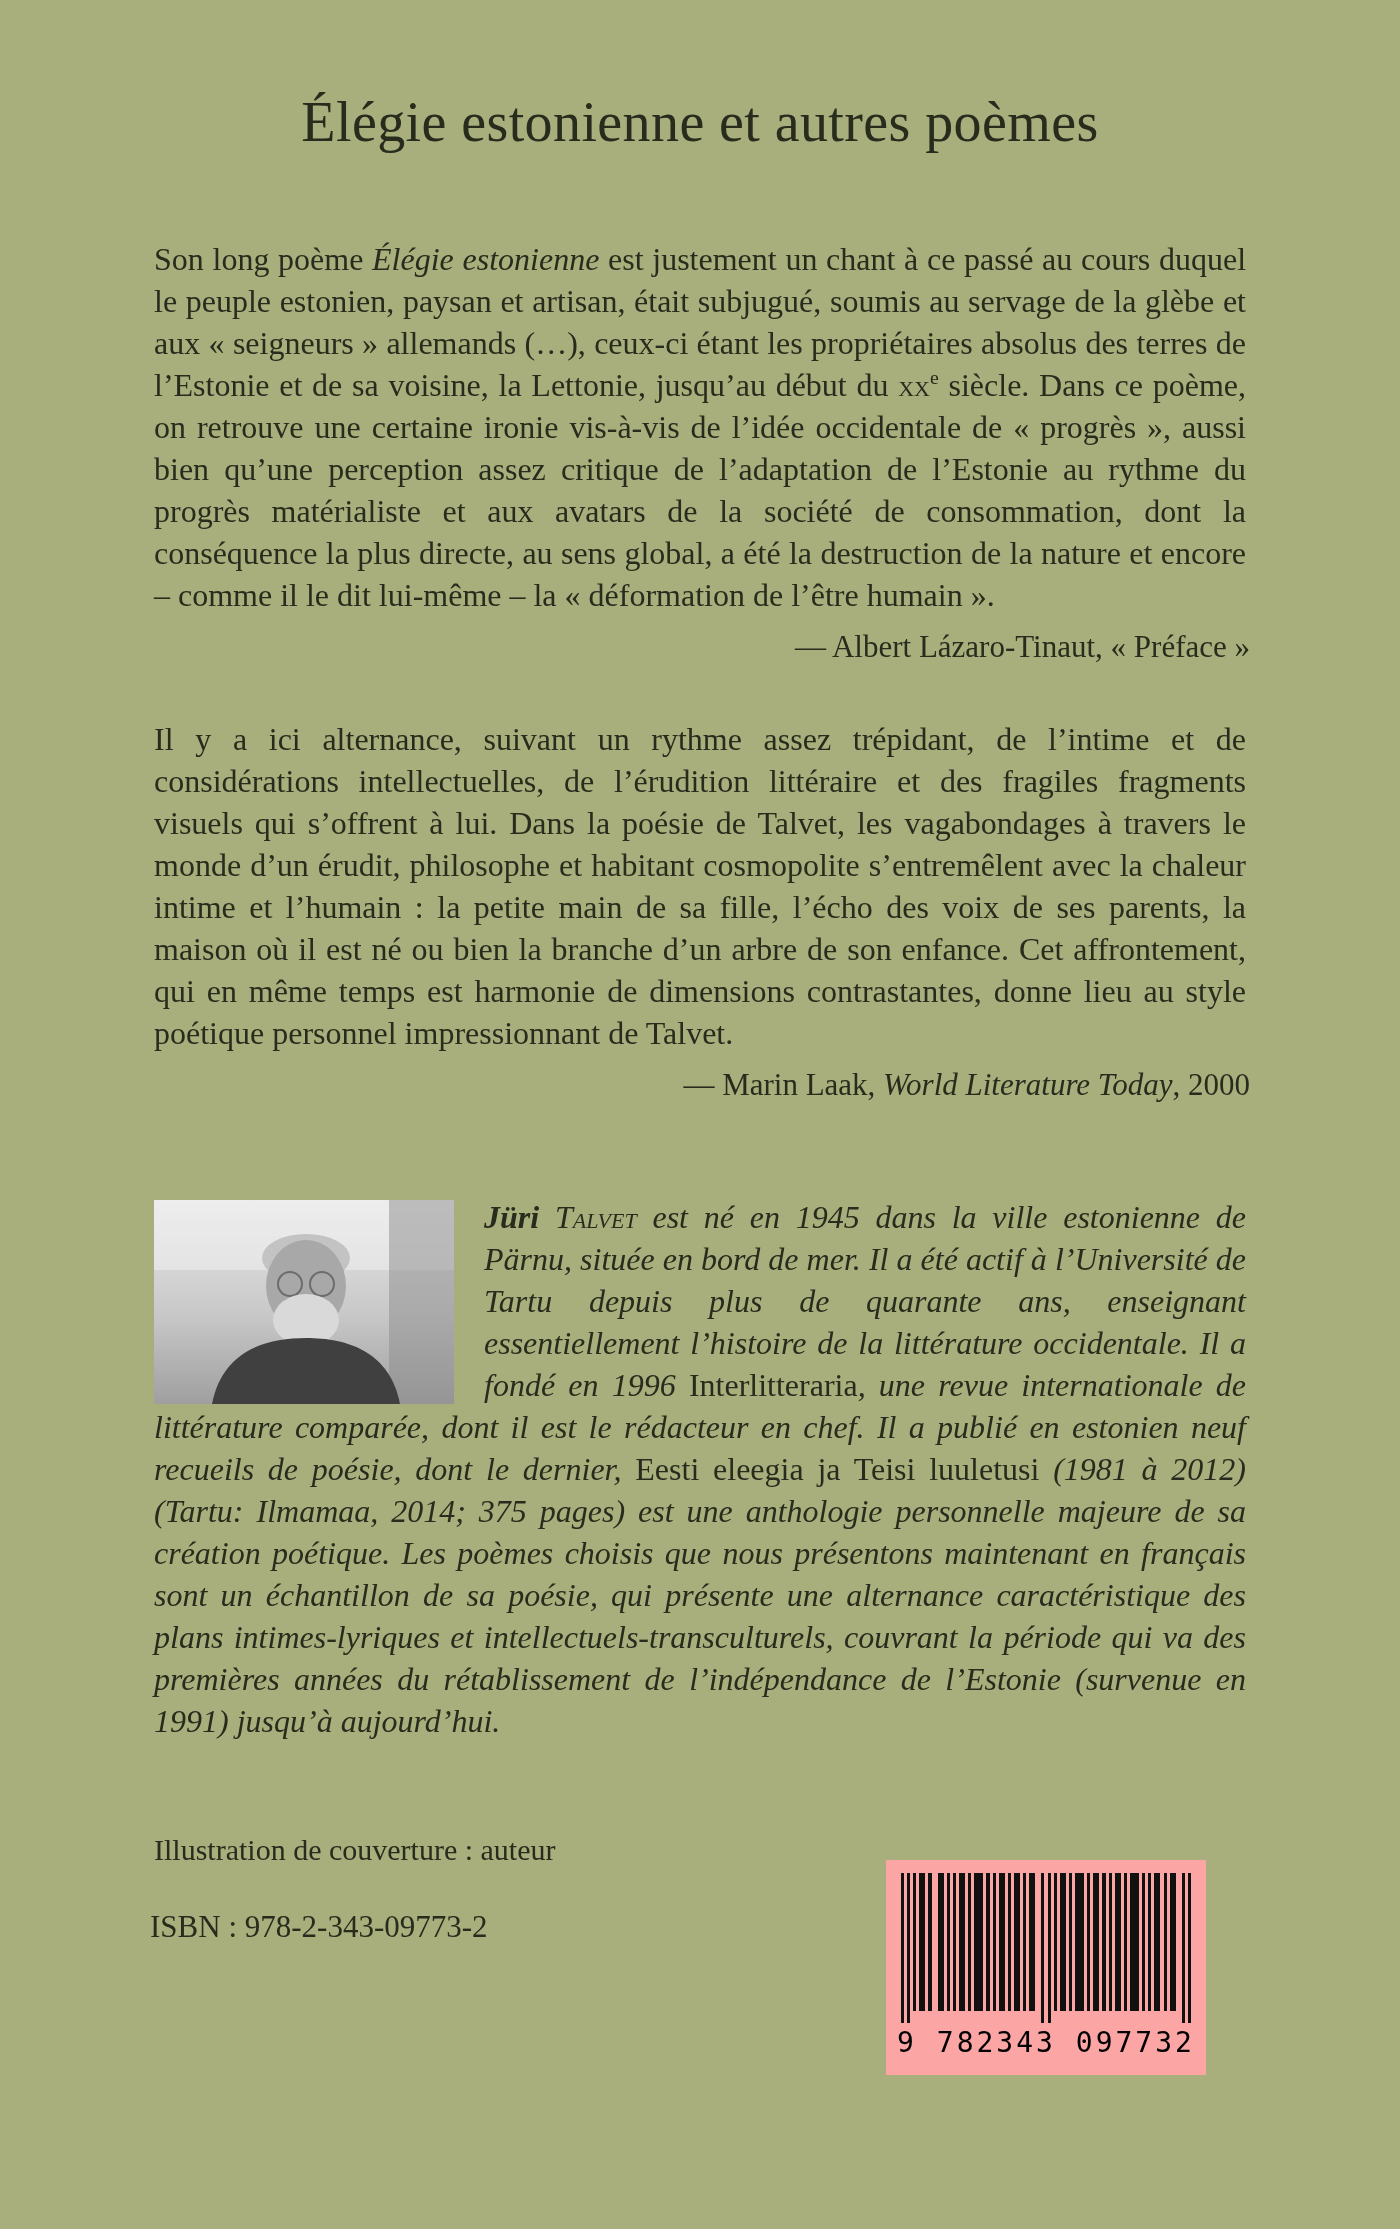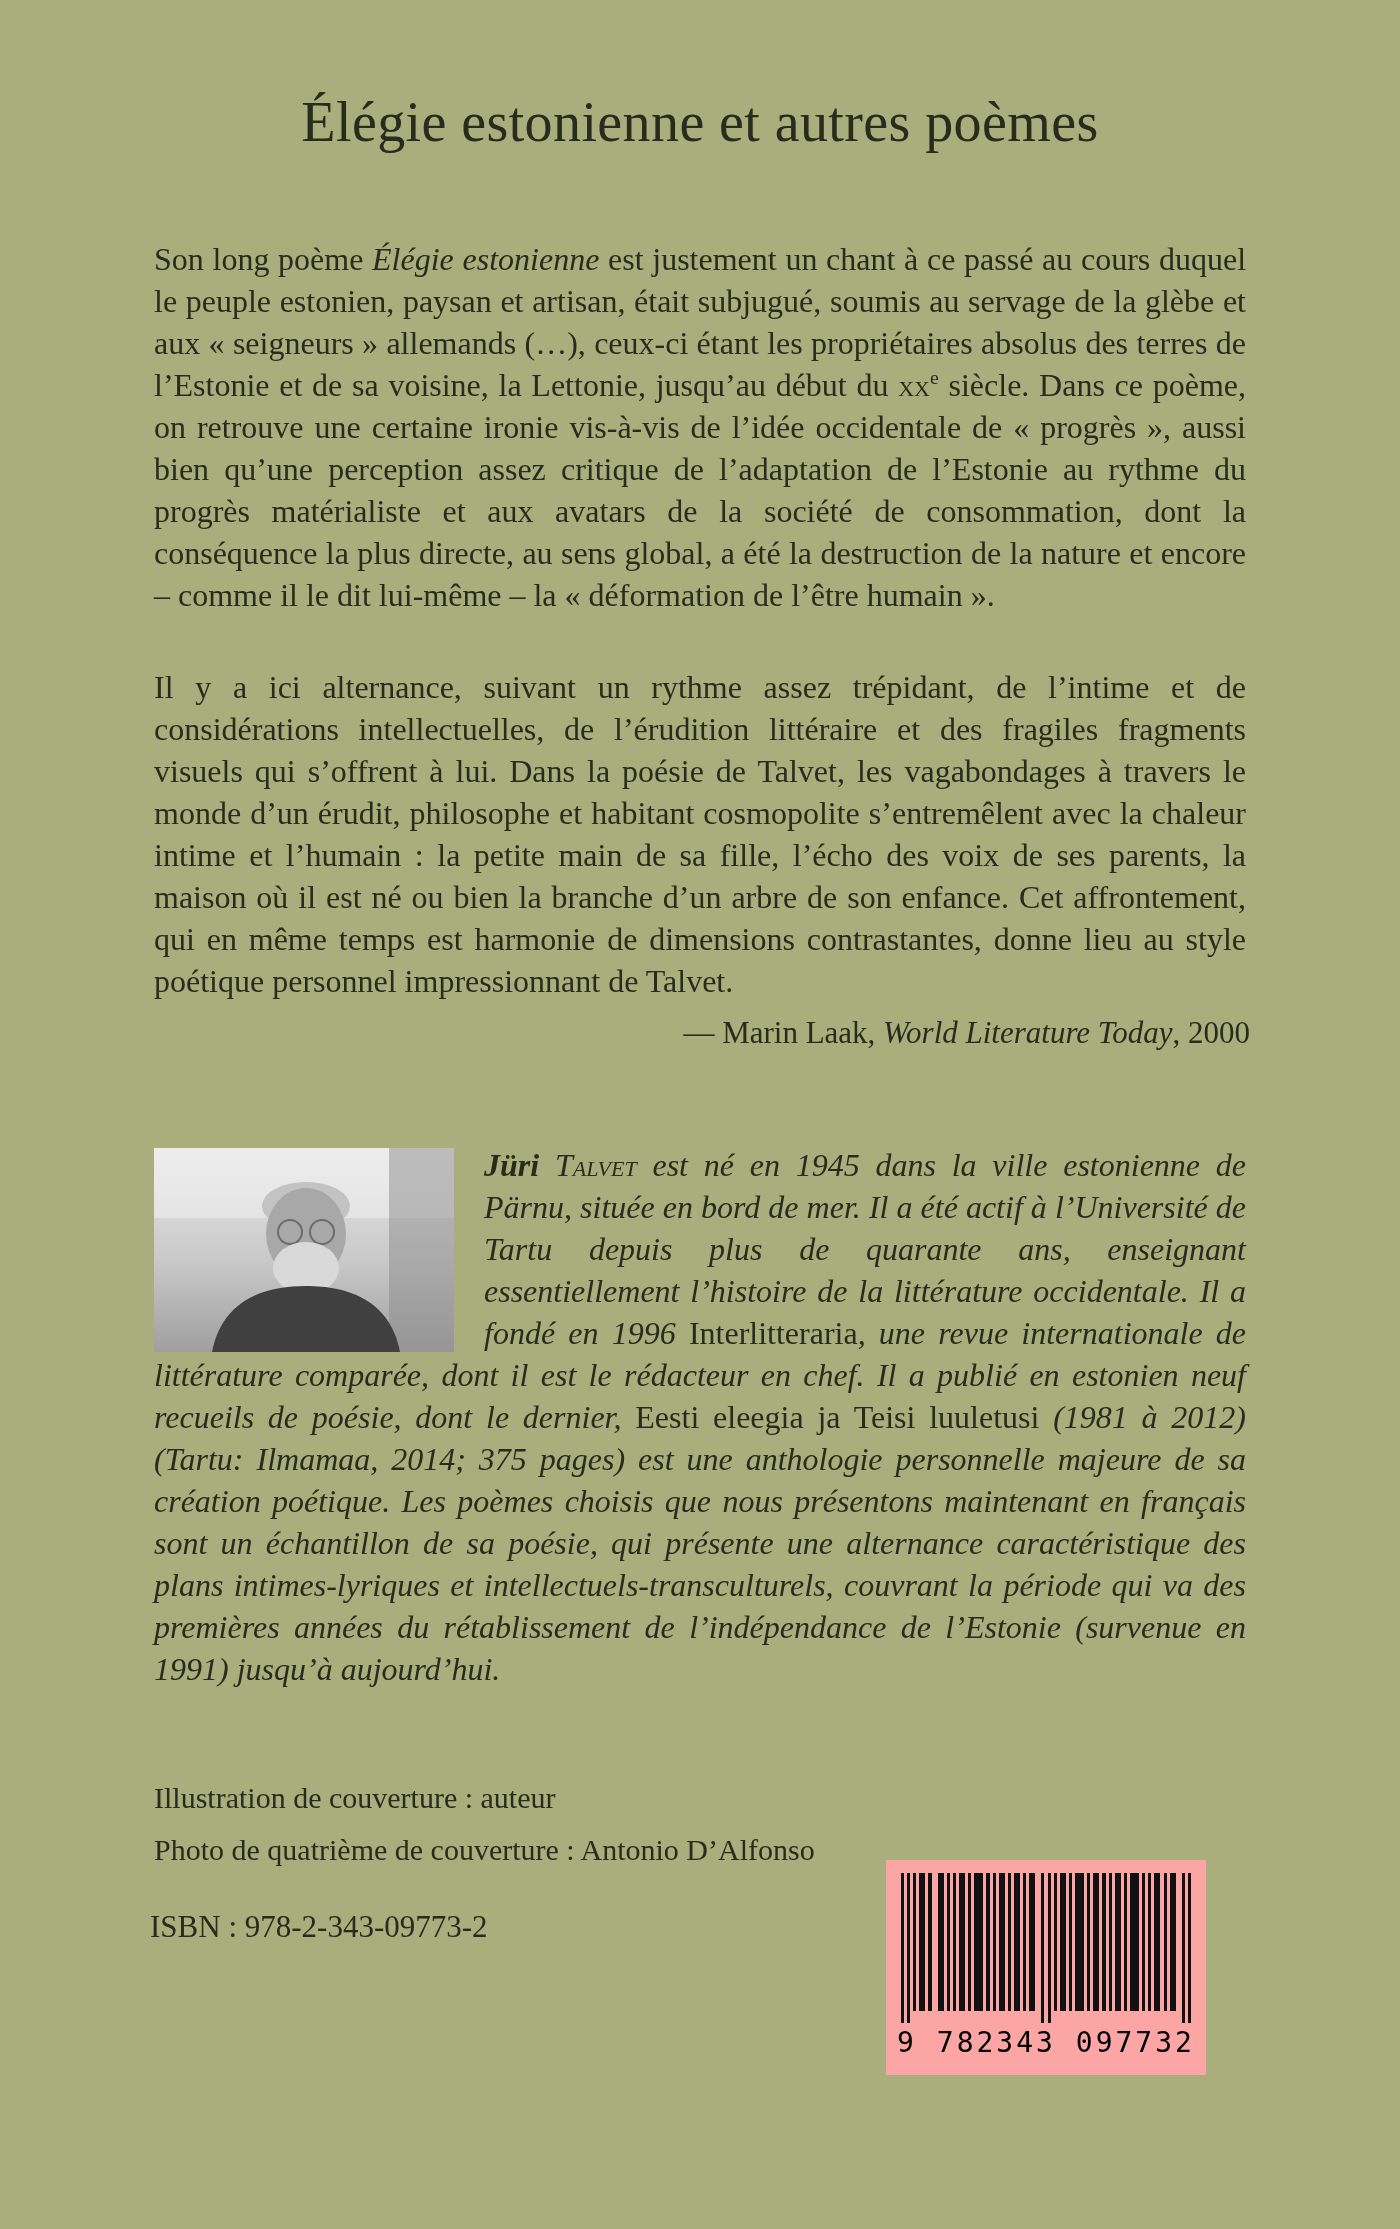--- a/index.html
+++ b/index.html
@@ -83,20 +83,21 @@
 </head>
 <body>
 
 <div class="page">
   <div class="content">
 
     <h1 class="title">Élégie estonienne et autres poèmes</h1>
 
     <p class="para q1"><span>Son long poème </span><span class="italic">Élégie estonienne</span><span> est justement un chant à ce passé au cours duquel le peuple estonien, paysan et artisan, était subjugué, soumis au servage de la glèbe et aux « seigneurs » allemands (…), ceux-ci étant les propriétaires absolus des terres de l’Estonie et de sa voisine, la Lettonie, jusqu’au début du </span><span class="sc">xx</span><sup>e</sup><span> siècle. Dans ce poème, on retrouve une certaine ironie vis-à-vis de l’idée occidentale de « progrès », aussi bien qu’une perception assez critique de l’adaptation de l’Estonie au rythme du progrès matérialiste et aux avatars de la société de consommation, dont la conséquence la plus directe, au sens global, a été la destruction de la nature et encore – comme il le dit lui-même – la « déformation de l’être humain ».</span></p>
 
+    <p class="attr">— Albert Lázaro-Tinaut, « Préface »</p>
 
     <p class="para q2">Il y a ici alternance, suivant un rythme assez trépidant, de l’intime et de considérations intellectuelles, de l’érudition littéraire et des fragiles fragments visuels qui s’offrent à lui. Dans la poésie de Talvet, les vagabondages à travers le monde d’un érudit, philosophe et habitant cosmopolite s’entremêlent avec la chaleur intime et l’humain : la petite main de sa fille, l’écho des voix de ses parents, la maison où il est né ou bien la branche d’un arbre de son enfance. Cet affrontement, qui en même temps est harmonie de dimensions contrastantes, donne lieu au style poétique personnel impressionnant de Talvet.</p>
 
     <p class="attr"><span>— Marin Laak, </span><span class="italic">World Literature Today</span><span>, 2000</span></p>
 
     <div class="para bio">
       <svg class="photo" viewBox="0 0 300 204" xmlns="http://www.w3.org/2000/svg" preserveAspectRatio="none">
         <defs>
           <linearGradient id="pbg" x1="0" y1="0" x2="0" y2="1">
             <stop offset="0" stop-color="#e9e9e9"></stop>
@@ -111,21 +112,20 @@
         <ellipse cx="152" cy="86" rx="40" ry="46" fill="#a8a8a8"></ellipse>
         <circle cx="136" cy="84" r="12" fill="none" stroke="#6c6c6c" stroke-width="2"></circle>
         <circle cx="168" cy="84" r="12" fill="none" stroke="#6c6c6c" stroke-width="2"></circle>
         <ellipse cx="152" cy="120" rx="33" ry="26" fill="#d9d9d9"></ellipse>
         <path d="M58,204 C68,152 110,138 152,138 C194,138 236,152 246,204 Z" fill="#404040"></path>
       </svg><span class="bold">Jüri </span><span class="sc">Talvet</span><span> est né en 1945 dans la ville estonienne de Pärnu, située en bord de mer. Il a été actif à l’Université de Tartu depuis plus de quarante ans, enseignant essentiellement l’histoire de la littérature occidentale. Il a fondé en 1996 </span><span class="roman">Interlitteraria</span><span>, une revue internationale de littérature comparée, dont il est le rédacteur en chef. Il a publié en estonien neuf recueils de poésie, dont le dernier, </span><span class="roman">Eesti eleegia ja Teisi luuletusi</span><span> (1981 à 2012) (Tartu: Ilmamaa, 2014; 375 pages) est une anthologie personnelle majeure de sa création poétique. Les poèmes choisis que nous présentons maintenant en français sont un échantillon de sa poésie, qui présente une alternance caractéristique des plans intimes-lyriques et intellectuels-transculturels, couvrant la période qui va des premières années du rétablissement de l’indépendance de l’Estonie (survenue en 1991) jusqu’à aujourd’hui.</span>
     </div>
 
     <div class="credits">
       <p class="credit-line">Illustration de couverture : auteur</p>
-      <p class="credit-line">Photo de quatrième de couverture : Antonio D’Alfonso</p>
       <p class="isbn">ISBN : 978-2-343-09773-2</p>
     </div>
 
   </div>
 
   <div class="barcode-box">
     <svg class="bars" width="290" height="150" viewBox="0 0 95 50" preserveAspectRatio="none" xmlns="http://www.w3.org/2000/svg" shape-rendering="crispEdges" fill="#111">
       <rect x="0" y="0" width="1" height="50"></rect>
         <rect x="2" y="0" width="1" height="50"></rect>
       <rect x="4" y="0" width="1" height="46"></rect>

